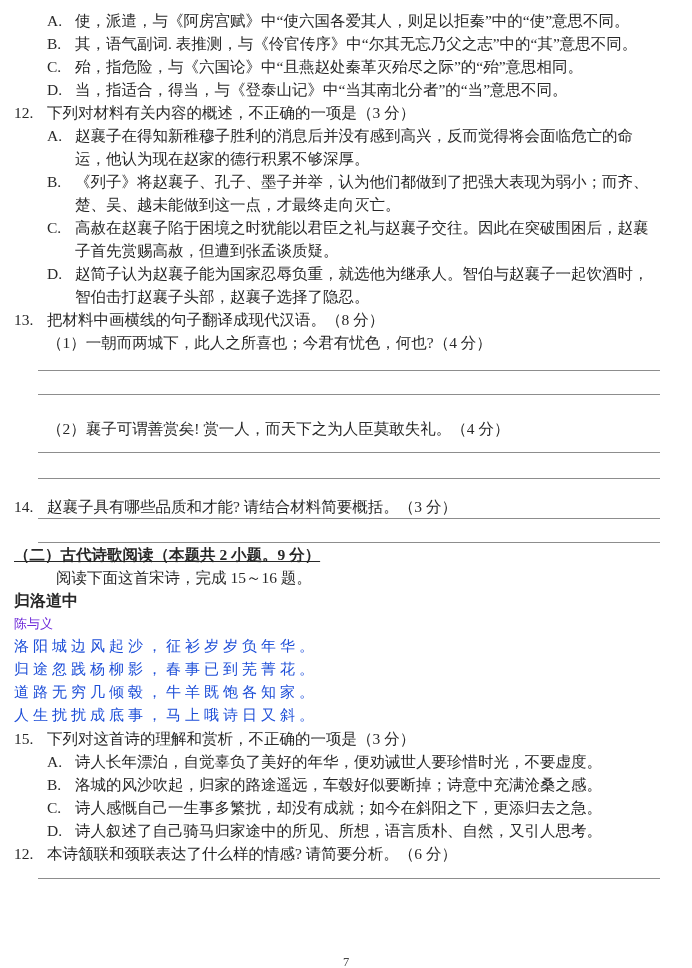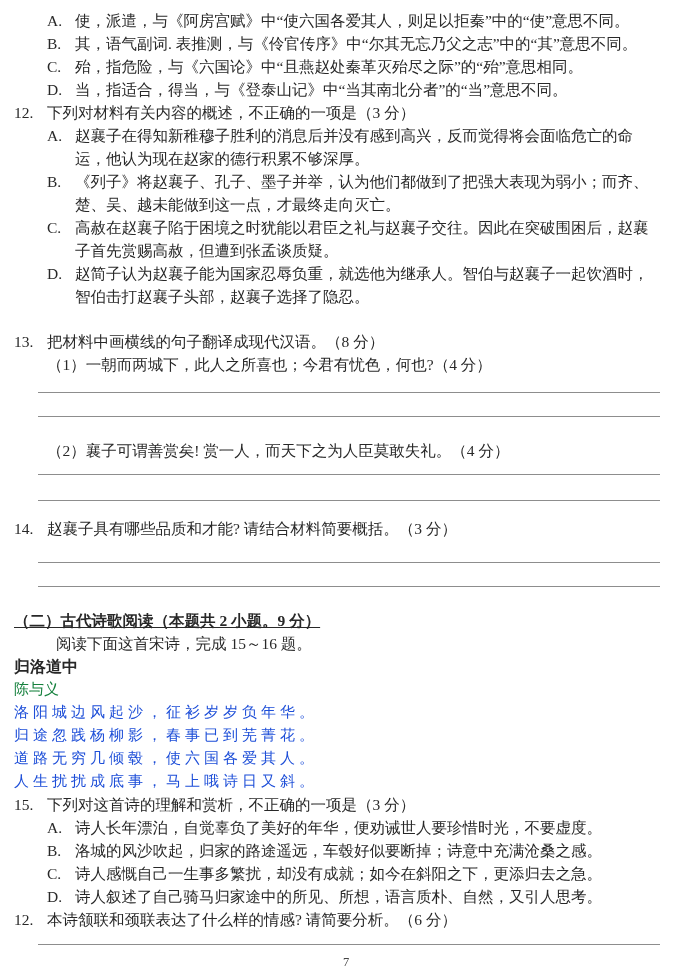--- a/index.html
+++ b/index.html
@@ -20,30 +20,30 @@
   .q{display:flex;}
   .q-num{width:33px;flex:none;}
   .q-body{flex:1;min-width:0;}
   
   .opt{display:flex;}
   .opt-label{width:28px;flex:none;}
   .opt-text{flex:1;min-width:0;}
   .opts-block{margin-left:33px;}
   
   .ans{height:1px;background:#8d8d8d;margin-left:24px;margin-right:2px;}
-  .g10{margin-top:22px;} .g12{margin-top:12px;} .g13{margin-top:13px;}
+  .g10{margin-top:0;} .g12{margin-top:12px;} .g13{margin-top:13px;}
   .g14{margin-top:22px;} .g16{margin-top:16px;} .g23{margin-top:23px;}
   .g25{margin-top:25px;}
   
   .section-header{font-weight:bold;text-decoration:underline;}
   .intro{margin-left:42px;}
   
   .poem{text-align:left;}
   .poem-title{font-weight:bold;font-size:16px;}
-  .poem-author{font-size:15px;color:#15803d;}
+  .poem-author{font-size:13px;color:#6d28d9;}
   .poem-line{font-size:15px;color:#1d4ed8;letter-spacing:4px;}
   
   .footer{
     position:absolute;left:0;bottom:-6px;width:100%;
     text-align:center;font-size:12.5px;color:#444444;
   }
 </style>
 </head>
 <body>
 
@@ -120,21 +120,21 @@
     <div class="ans g23"></div>
 
     <div class="section-header g10">（二）古代诗歌阅读（本题共 2 小题。9 分）</div>
     <div class="intro">阅读下面这首宋诗，完成 15～16 题。</div>
 
     <div class="poem">
       <div class="poem-title">归洛道中</div>
       <div class="poem-author">陈与义</div>
       <div class="poem-line">洛阳城边风起沙，征衫岁岁负年华。</div>
       <div class="poem-line">归途忽践杨柳影，春事已到芜菁花。</div>
-      <div class="poem-line">道路无穷几倾毂，使六国各爱其人。</div>
+      <div class="poem-line">道路无穷几倾毂，牛羊既饱各知家。</div>
       <div class="poem-line">人生扰扰成底事，马上哦诗日又斜。</div>
     </div>
 
     <div class="q">
       <span class="q-num">15.</span>
       <div class="q-body">
         <div>下列对这首诗的理解和赏析，不正确的一项是（3 分）</div>
         <div class="opt">
           <span class="opt-label">A.</span>
           <span class="opt-text">诗人长年漂泊，自觉辜负了美好的年华，便劝诫世人要珍惜时光，不要虚度。</span>

